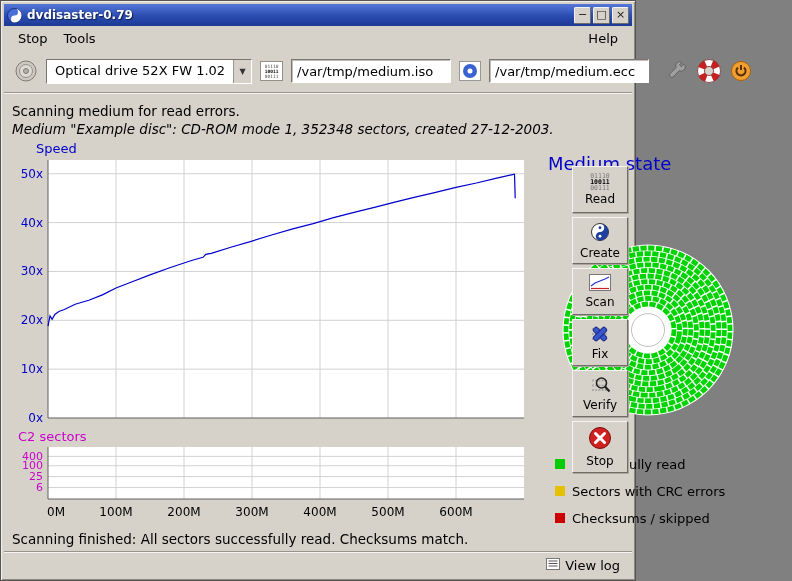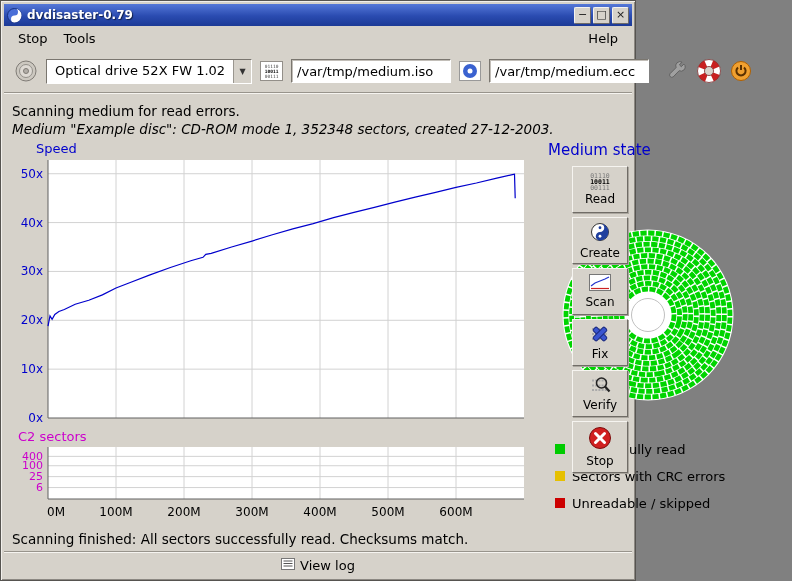--- a/index.html
+++ b/index.html
@@ -59,21 +59,21 @@
   .main{ flex:1; display:flex; min-height:0;align-items:center; }
   .content{ flex:1; min-width:0; padding:4px 0 0 8px; display:flex; flex-direction:column; }
   .status-line1{ font-size:13.5px; }
   .status-line2{ font-size:13.5px; font-style:italic; margin-top:2px; }
   .charts-row{ flex:1; display:flex; }
   .charts-col{ flex:0 0 524px; width:524px; }
   .chart-title{ font-size:13px; margin:4px 0 0 24px; }
   .c2-title{ margin-left:6px; margin-top:2px; }
   .result-line{ font-size:13.5px; margin-top:6px; }
   .medium-col{ flex:1; padding-left:12px; display:flex; flex-direction:column; }
-  .medium-title{ font-size:15px; margin-top:4px; }
+  .medium-title{ font-size:18px; margin-top:16px; }
   #disc{ margin-top:56px; align-self:center; }
   .legend{ margin-top:24px; display:flex; flex-direction:column; gap:12px; }
   .legend-row{ display:flex; align-items:center; gap:7px;margin-left:7px; }
   .swatch{ width:10px; height:10px; display:inline-block; flex:0 0 10px; }
   
   .sidebar{ flex:0 0 64px; display:flex; flex-direction:column; align-items:center;
     gap:4px; padding:2px 4px 8px 4px; }
   .side-btn{
     width:56px; height:47px; background:#d6d2ca;
     border:1px solid; border-color:#f6f4f0 #706c66 #706c66 #f6f4f0;
@@ -82,21 +82,21 @@
     font-size:12px; gap:1px; cursor:default;
   }
   .stop-btn{ margin-top:auto; height:52px; }
   .readicon{
     font-family:"DejaVu Sans Mono","Liberation Mono",monospace;
     font-size:6.5px; line-height:6px; text-align:center; color:#777;
   }
   .readicon .mid{ color:#000; font-weight:bold; display:block; }
   .readicon span{ display:block; }
   
-  .bottombar{ flex:0 0 24px; display:flex; align-items:center; justify-content:center; padding:0 8px; }
+  .bottombar{ flex:0 0 24px; display:flex; align-items:center; justify-content:flex-end; padding:0 8px; }
   .viewlog{ display:flex; align-items:center; gap:5px; padding:1px 4px; cursor:default; }
 </style>
 </head>
 <body>
 
 <div class="window">
 
   <div class="titlebar">
     <span class="tool-icon">
       <svg width="15" height="15">
@@ -254,21 +254,21 @@
             <div class="legend-row">
               <span class="swatch" style="background: rgb(0, 204, 0);"></span>
               <span>Successfully read</span>
             </div>
             <div class="legend-row">
               <span class="swatch" style="background: rgb(230, 192, 0);"></span>
               <span>Sectors with CRC errors</span>
             </div>
             <div class="legend-row">
               <span class="swatch" style="background: rgb(204, 0, 0);"></span>
-              <span>Unreadable / skipped</span>
+              <span>Checksums / skipped</span>
             </div>
           </div>
         </div>
       </div>
     </div>
 
     <div class="sidebar">
       <div class="side-btn">
         <span class="readicon">
           <span>01110</span>

